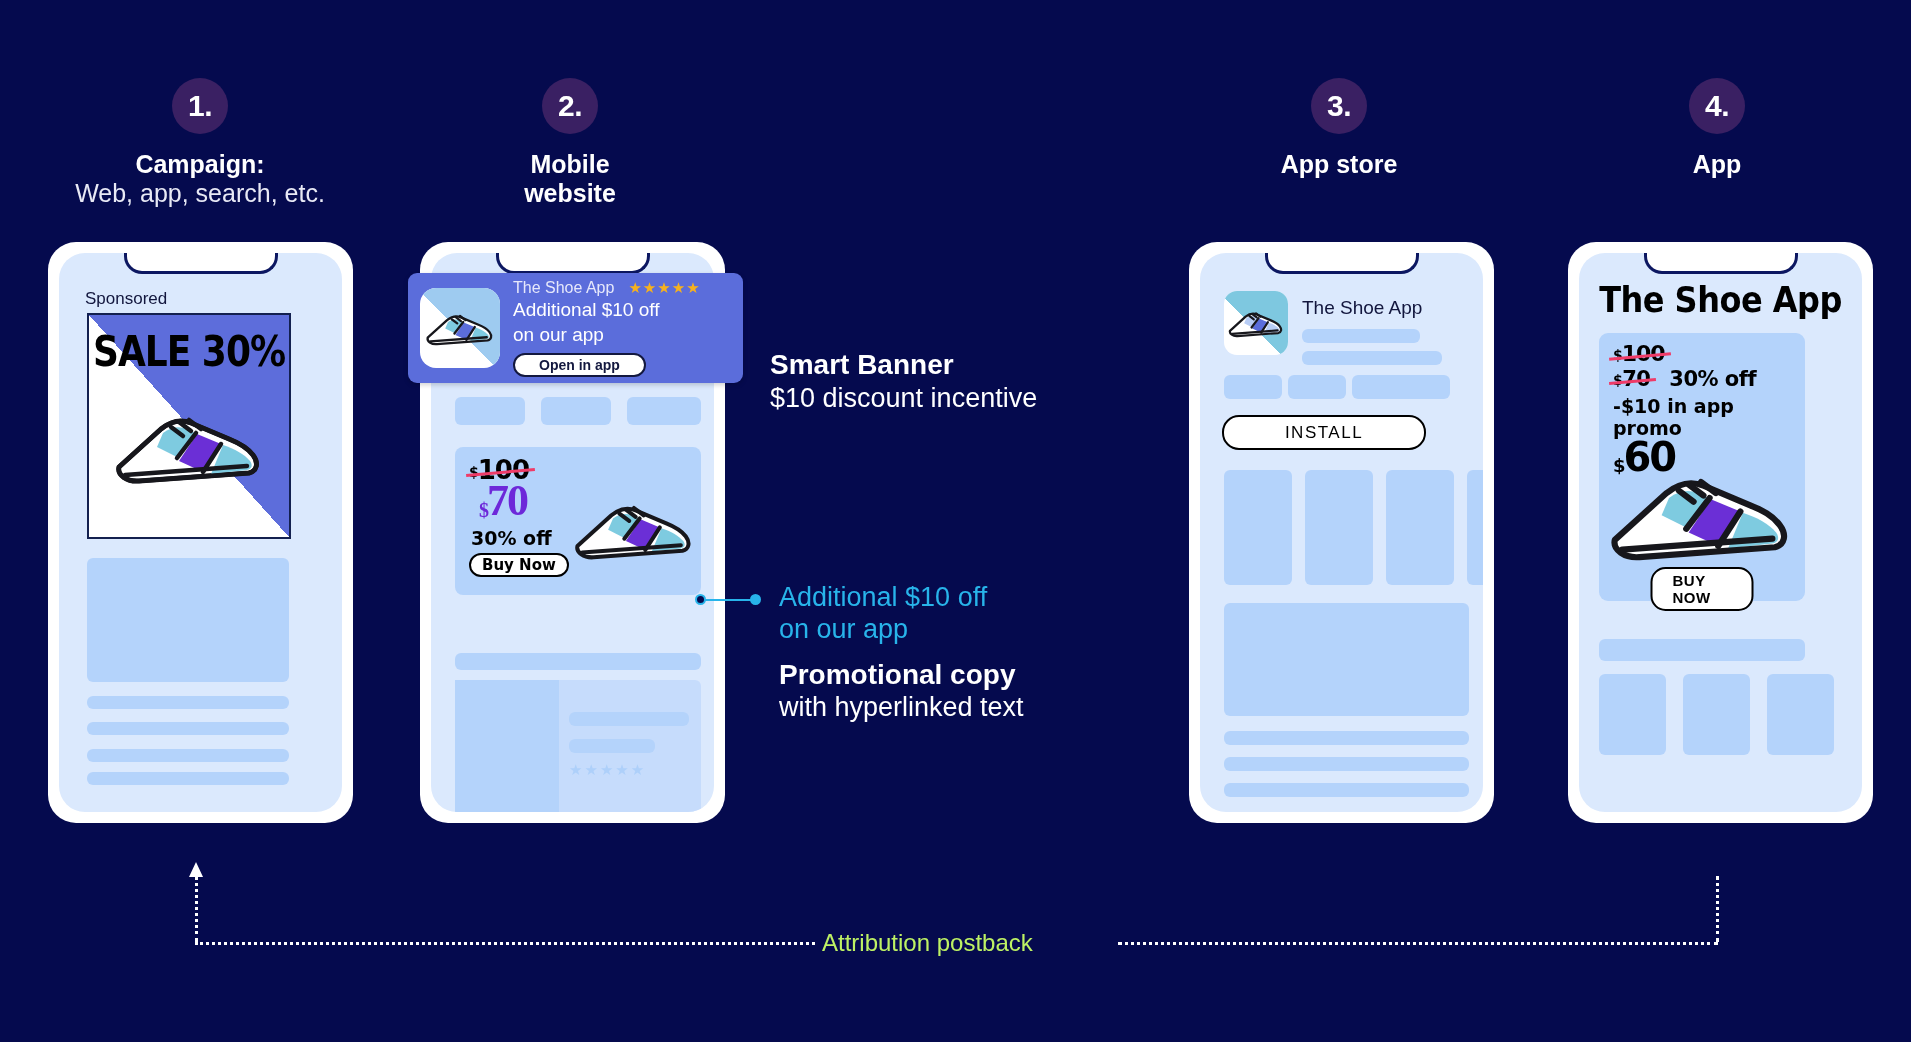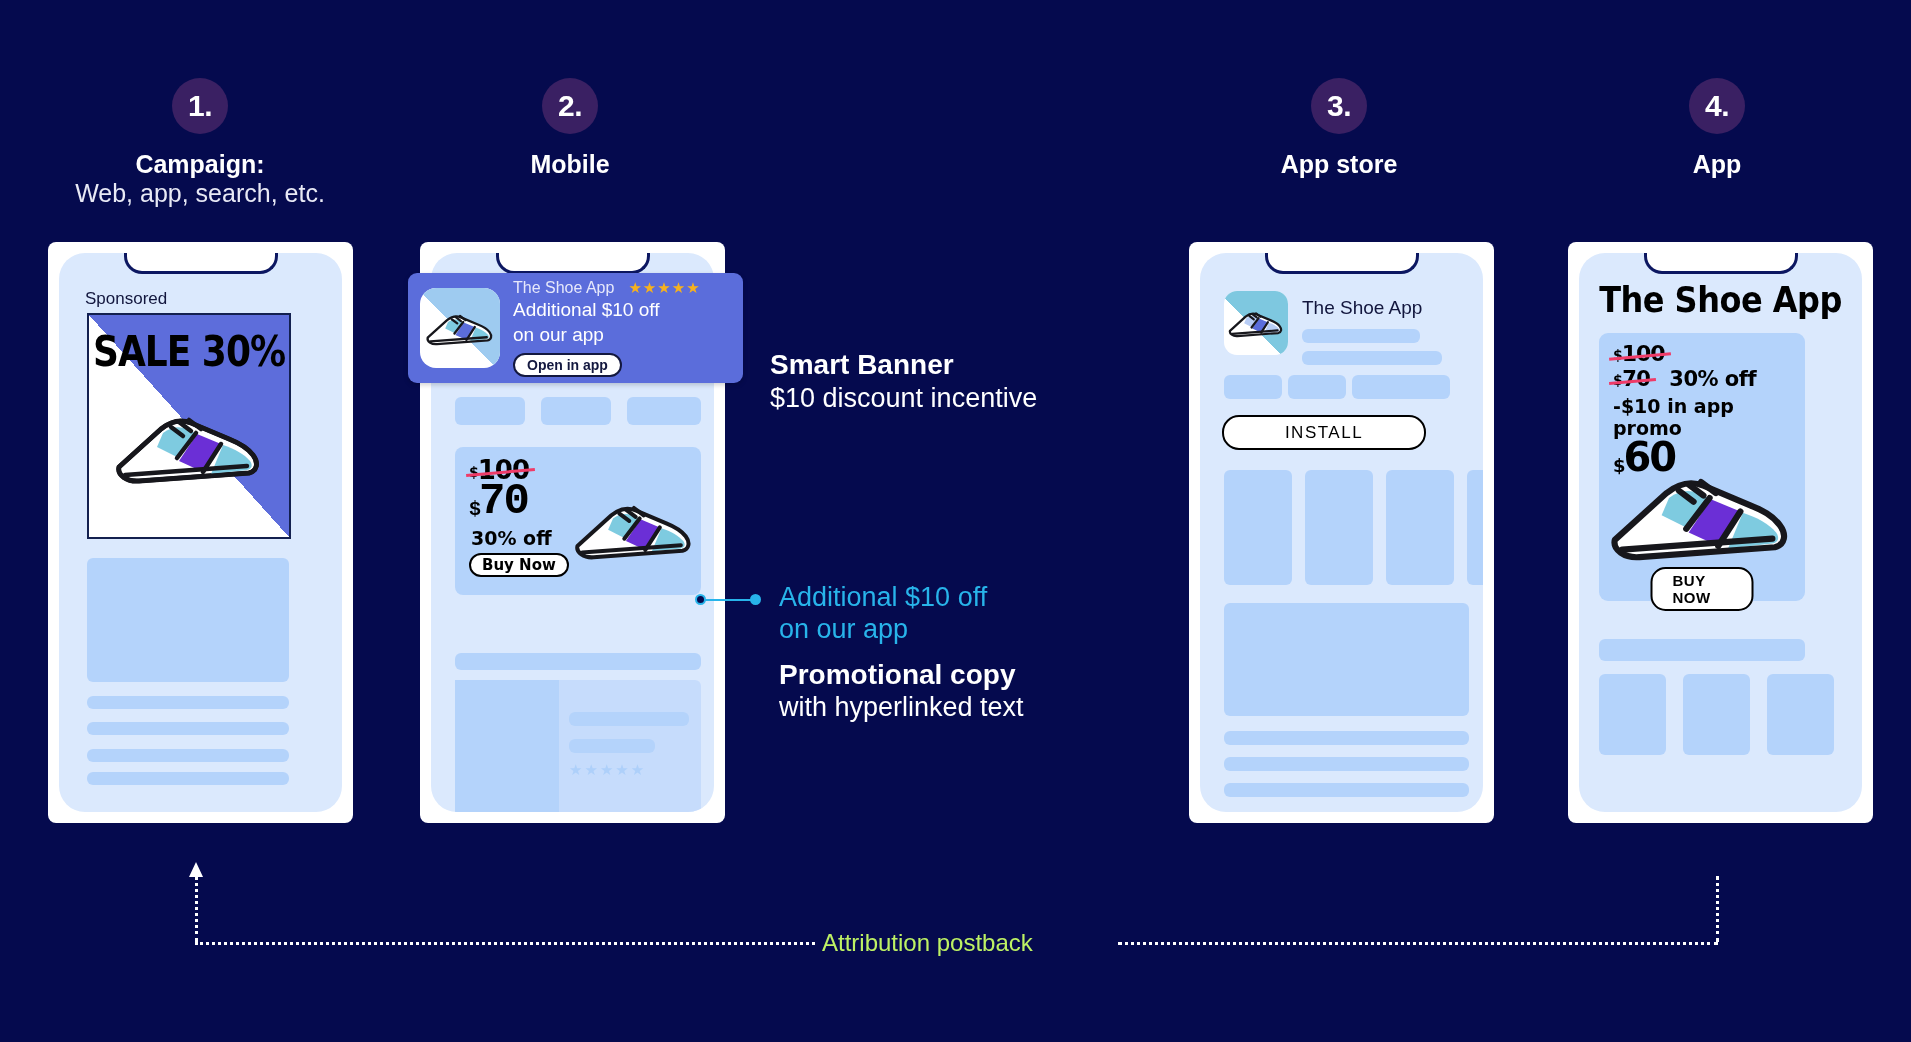--- a/index.html
+++ b/index.html
@@ -20,21 +20,21 @@
     display:flex;align-items:center;justify-content:center;
     font-size:30px;font-weight:bold;letter-spacing:-0.5px;
   }
   .step-title{color:#ffffff;font-size:25px;font-weight:bold;line-height:1.16;}
   .step-sub{color:#e8e9f5;font-size:25px;font-weight:normal;line-height:1.16;}
 
   
   .phone{
     position:absolute;
     background:#ffffff;
-    border-radius:8px;
+    border-radius:28px;
     box-sizing:border-box;
     padding:11px;
   }
   .screen{
     width:100%;height:100%;
     background:#dbe9fd;
     border-radius:26px;
     position:relative;
     overflow:hidden;
   }
@@ -90,41 +90,41 @@
   .sb-icon-diag{position:absolute;inset:0;background:linear-gradient(to bottom left,#9ecbf0 0 52%,transparent 52%);}
   .sb-text{margin-left:13px;color:#ffffff;}
   .sb-row1{display:flex;align-items:center;gap:14px;}
   .sb-app{font-size:16px;color:#e6e8fb;}
   .sb-stars{color:#f6b11e;font-size:15px;letter-spacing:1px;}
   .sb-head{font-size:19px;line-height:1.16;margin-top:2px;color:#ffffff;}
   .sb-btn{
     margin-top:7px;display:inline-block;
     background:#ffffff;color:#13183f;
     border:2px solid #13183f;border-radius:13px;
-    padding:2px 12px;font-size:14px;font-weight:bold;
+    padding:2px 24px;font-size:14px;font-weight:bold;
   }
 
   
   .pcard{
     position:absolute;left:24px;top:194px;width:246px;height:148px;
     background:#b4d3fb;border-radius:8px;
   }
   .p-strike{
     position:absolute;left:14px;top:8px;
     font-family:"DejaVu Sans",sans-serif;font-weight:bold;color:#000;
     font-size:26px;letter-spacing:-1px;
   }
   .p-strike .cur{font-size:14px;vertical-align:2px;}
   .p-strike .line{
     position:absolute;left:-3px;right:-6px;top:52%;height:2.5px;background:#ef3b68;
     transform:rotate(-5deg);
   }
   .p-now{
-    position:absolute;left:14px;top:32px;
-    font-family:Liberation Mono, monospace;font-weight:bold;color:#000000;
+    position:absolute;left:24px;top:32px;
+    font-family:Liberation Serif, serif;font-weight:bold;color:#6d28d9;
     font-size:44px;line-height:1;letter-spacing:-2px;
   }
   .p-now .cur{font-size:20px;vertical-align:-2px;}
   .p-off{
     position:absolute;left:16px;top:80px;
     font-family:"DejaVu Sans",sans-serif;font-weight:bold;color:#000;font-size:19px;
   }
   .p-buy{
     position:absolute;left:14px;top:106px;
     background:#ffffff;border:2.5px solid #000;border-radius:12px;
@@ -222,20 +222,21 @@
       </div>
     <div class="step-title">Campaign:</div>
     <div class="step-sub">Web, app, search, etc.</div>
   </div>
 
   <div class="step-head" style="left:360px;top:78px;">
     <div class="step-circle">
         <span>2.</span>
       </div>
     <div class="step-title">Mobile</div>
+    <div class="step-title">website</div>
   </div>
 
   <div class="step-head" style="left:1129px;top:78px;">
     <div class="step-circle">
         <span>3.</span>
       </div>
     <div class="step-title">App store</div>
   </div>
 
   <div class="step-head" style="left:1507px;top:78px;">

